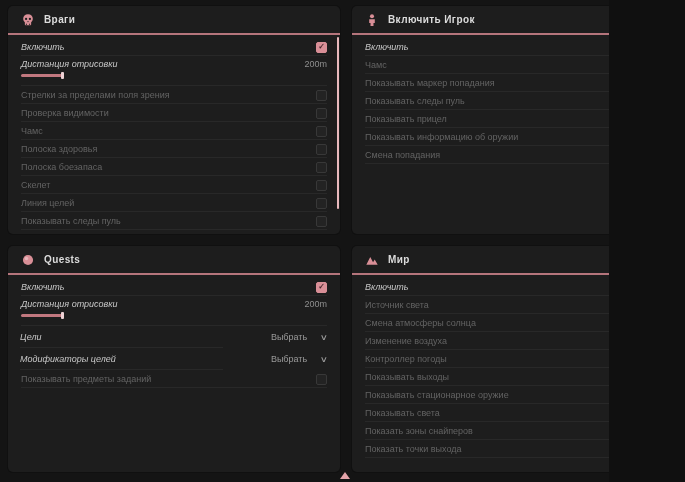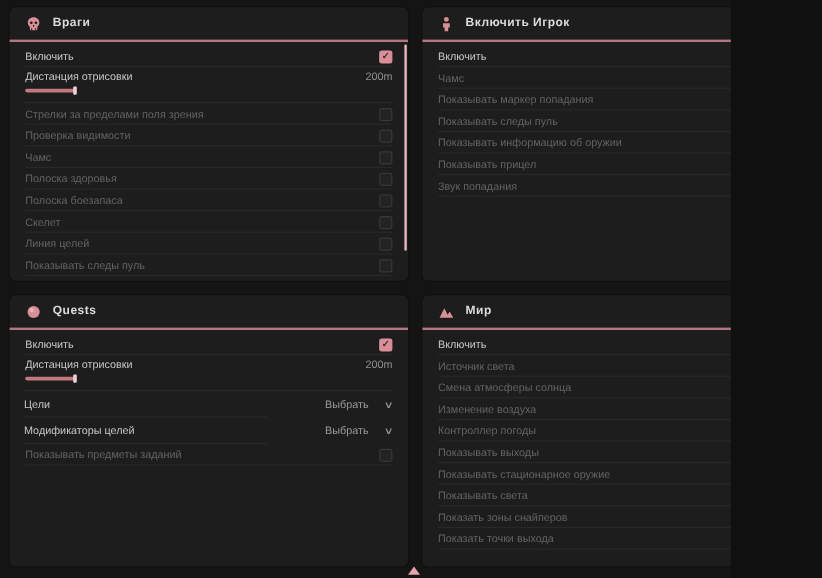--- a/index.html
+++ b/index.html
@@ -29,21 +29,21 @@
     margin:0 13px; height:18px;
   }
   .row::after {
     content:""; position:absolute; left:0; right:0; bottom:0;
     height:1px; background:#282828;
   }
   .row-select { height:22px;margin-left:12px; }
   .row-select::after { right:104px; }
   .row-slider { height:27px; flex-wrap:wrap; align-content:flex-start; padding-top:3px; }
   .lbl { font-size:9px; color:#636363; white-space:nowrap; }
-  .lbl.active { color:#c7c7c7; }
+  .lbl.active { color:#c7c7c7;font-style:italic; }
   .spacer { flex:1; }
   .val { font-size:9px; color:#8f8f8f; }
   .checkbox {
     width:11px; height:11px; border-radius:2px; box-sizing:border-box;
     background:#232323; border:1px solid #383838;
     display:flex; align-items:center; justify-content:center;
     font-size:8px; line-height:1; color:transparent;
   }
   .checkbox.checked {
     background:#d98f97; border-color:#d98f97; color:#46262a; font-weight:bold;
@@ -173,31 +173,31 @@
           <span class="lbl">Показывать маркер попадания</span>
           <span class="spacer"></span>
           <span class="checkbox"></span>
         </div>
         <div class="row row-checkbox">
           <span class="lbl">Показывать следы пуль</span>
           <span class="spacer"></span>
           <span class="checkbox"></span>
         </div>
         <div class="row row-checkbox">
+          <span class="lbl">Показывать прицел</span>
+          <span class="spacer"></span>
+          <span class="checkbox"></span>
+        </div>
+        <div class="row row-checkbox">
           <span class="lbl">Показывать информацию об оружии</span>
           <span class="spacer"></span>
           <span class="checkbox"></span>
         </div>
         <div class="row row-checkbox">
-          <span class="lbl">Показывать прицел</span>
-          <span class="spacer"></span>
-          <span class="checkbox"></span>
-        </div>
-        <div class="row row-checkbox">
-          <span class="lbl">Звук попадания</span>
+          <span class="lbl">Смена попадания</span>
           <span class="spacer"></span>
           <span class="checkbox"></span>
         </div>
       </div>
     </section>
   <section class="panel" style="left: 8px; top: 246px; width: 332px; height: 226px;">
       <div class="panel-header">
         <span class="panel-icon">
           <svg viewBox="0 0 16 16">
             <circle cx="8" cy="8" r="5.8" fill="#d98f97"></circle>

